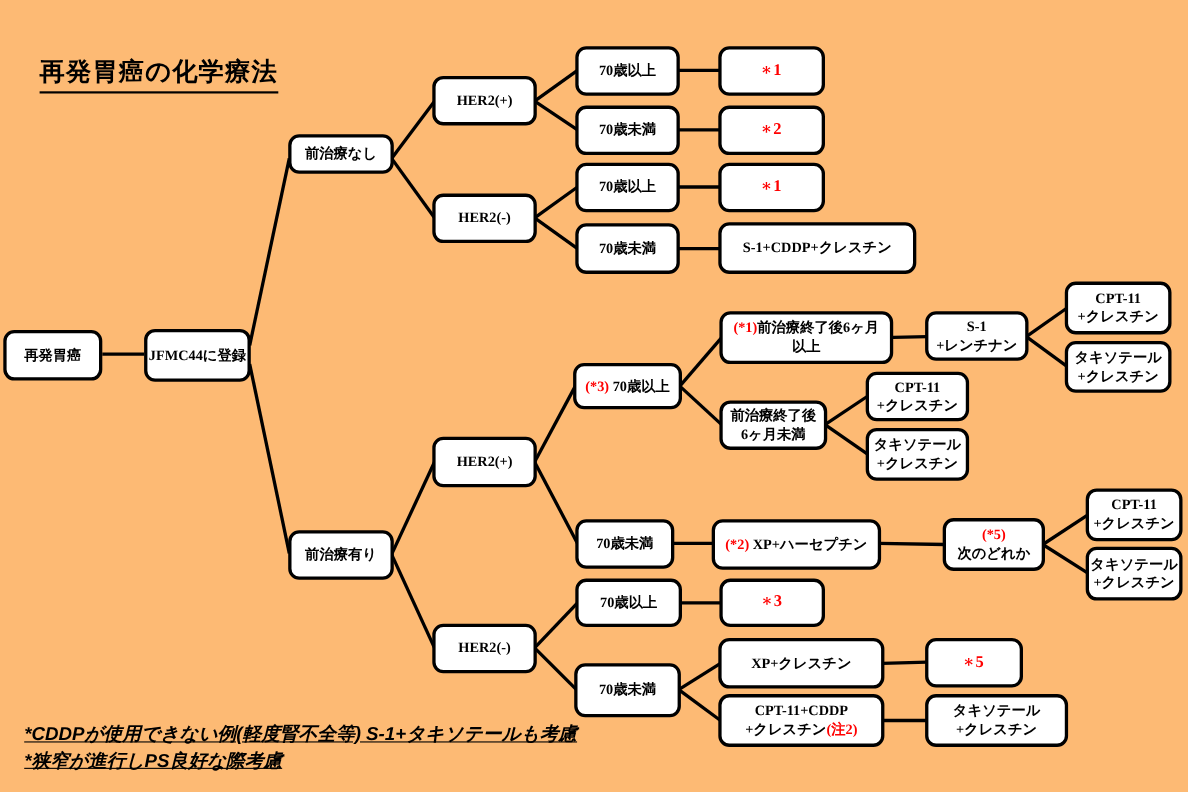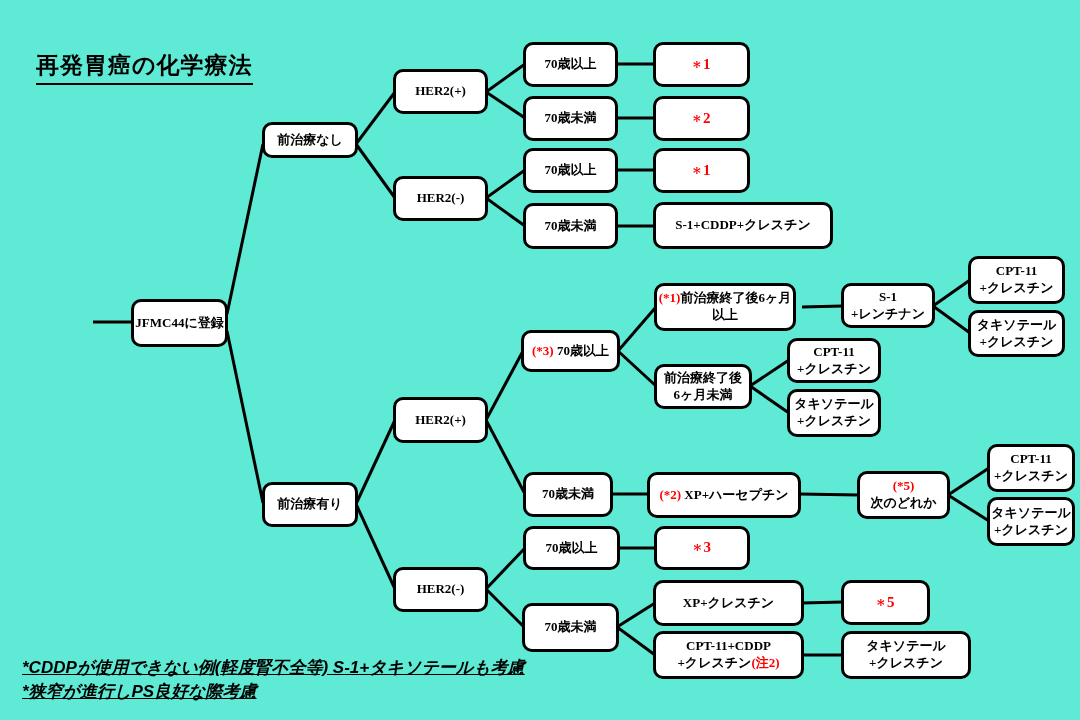--- a/index.html
+++ b/index.html
@@ -1,17 +1,17 @@
 <!DOCTYPE html>
 <html><head>
 <meta charset="utf-8">
 <style>
   html,body{margin:0;padding:0;background:#ffffff;}
   #canvas{
-    position:relative;width:1080px;height:720px;background:#5eead4;overflow:hidden;
+    position:relative;width:1080px;height:720px;background:#fdba74;overflow:hidden;
     font-family:"Liberation Serif","DejaVu Serif",serif;font-weight:bold;color:#000;
   }
   #edges{position:absolute;left:0;top:0;width:1080px;height:720px;}
   #edges line{stroke:#000;stroke-width:3;}
   .node{
     position:absolute;box-sizing:border-box;border:3.5px solid #000;border-radius:10px;
     background:#fff;display:flex;flex-direction:column;align-items:center;justify-content:center;
     text-align:left;font-size:13px;line-height:1.3;padding:1px 2px;
   }
   .nl{white-space:nowrap;}
@@ -66,20 +66,23 @@
     <line x1="486" y1="589" x2="524" y2="627"></line>
     <line x1="618" y1="548" x2="656" y2="548"></line>
     <line x1="617" y1="627" x2="655" y2="603"></line>
     <line x1="617" y1="627" x2="655" y2="655"></line>
     <line x1="802" y1="603" x2="843" y2="602"></line>
     <line x1="802" y1="655" x2="843" y2="655"></line>
   </svg>
 
   <div class="title">再発胃癌の化学療法</div>
 
+  <div class="node" style="left:3px;top:300px;width:90px;height:46px">
+    <div class="nl">再発胃癌</div>
+  </div>
 
   <div class="node" style="left:131px;top:299px;width:97px;height:48px">
     <div class="nl">JFMC44に登録</div>
   </div>
 
   <div class="node" style="left:262px;top:122px;width:96px;height:36px">
     <div class="nl">前治療なし</div>
   </div>
 
   <div class="node" style="left:393px;top:69px;width:95px;height:45px">
@@ -133,21 +136,21 @@
   <div class="node" style="left:393px;top:567px;width:95px;height:45px">
     <div class="nl">HER2(-)</div>
   </div>
 
   <div class="node" style="left:521px;top:330px;width:99px;height:42px">
     <div class="nl">
       <span class="red">(*3)</span><span> 70歳以上</span>
     </div>
   </div>
 
-  <div class="node" style="left:654px;top:283px;width:142px;height:48px">
+  <div class="node" style="left:654px;top:283px;width:158px;height:48px">
     <div class="nl">
       <span class="red">(*1)</span><span>前治療終了後6ヶ月</span>
     </div>
     <div class="nl">以上</div>
   </div>
 
   <div class="node" style="left:841px;top:283px;width:94px;height:45px">
     <div class="nl">S-1</div>
     <div class="nl">+レンチナン</div>
   </div>

